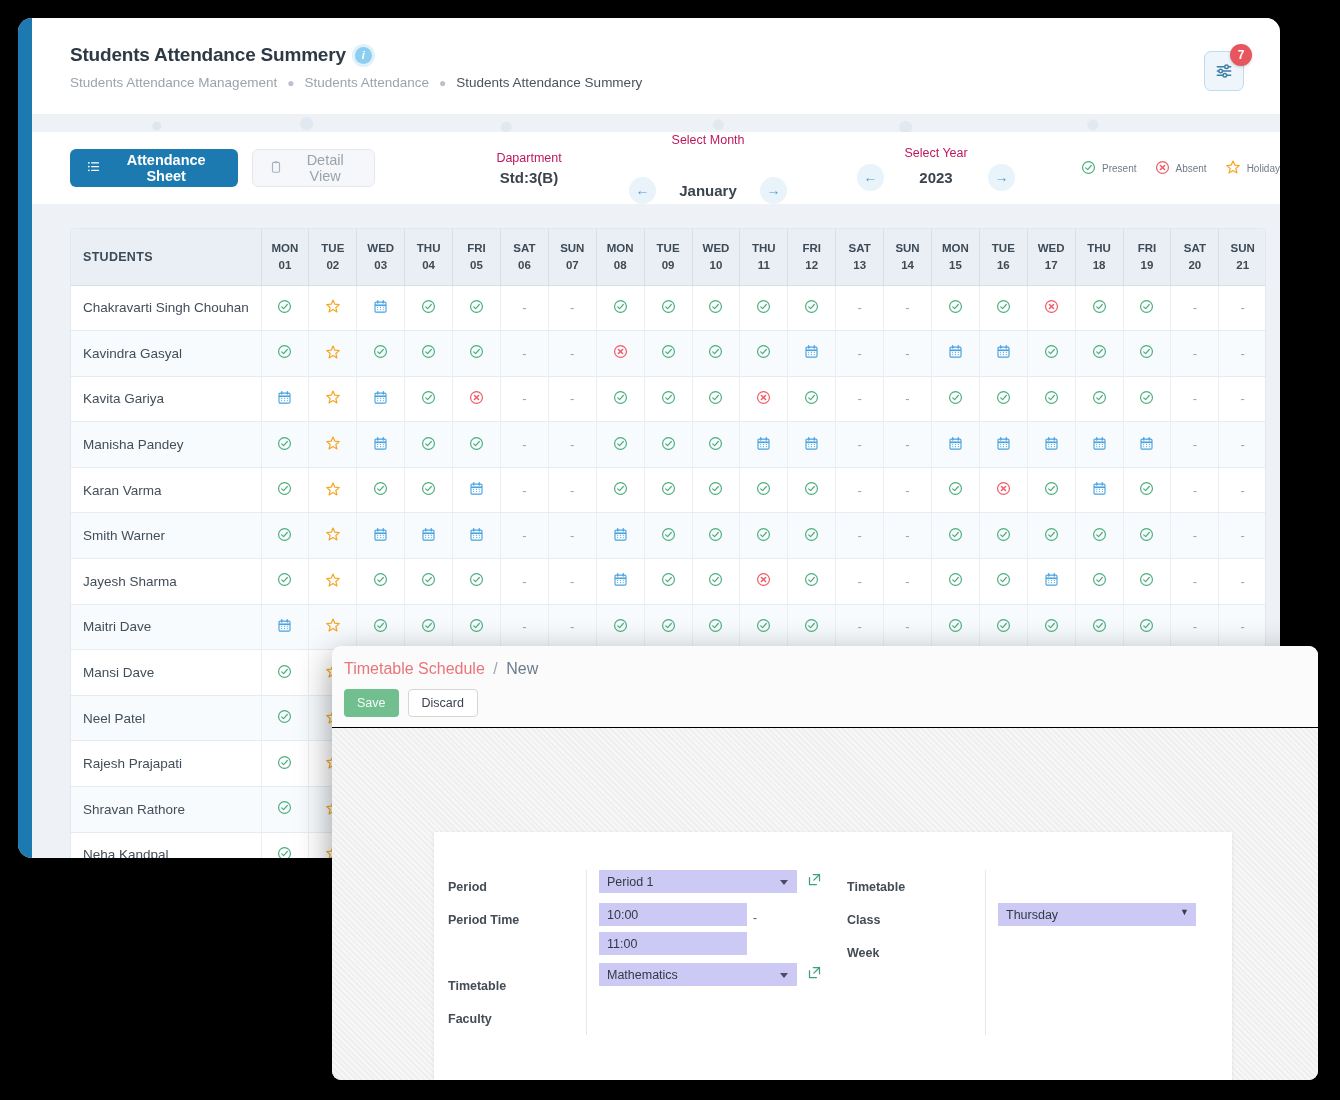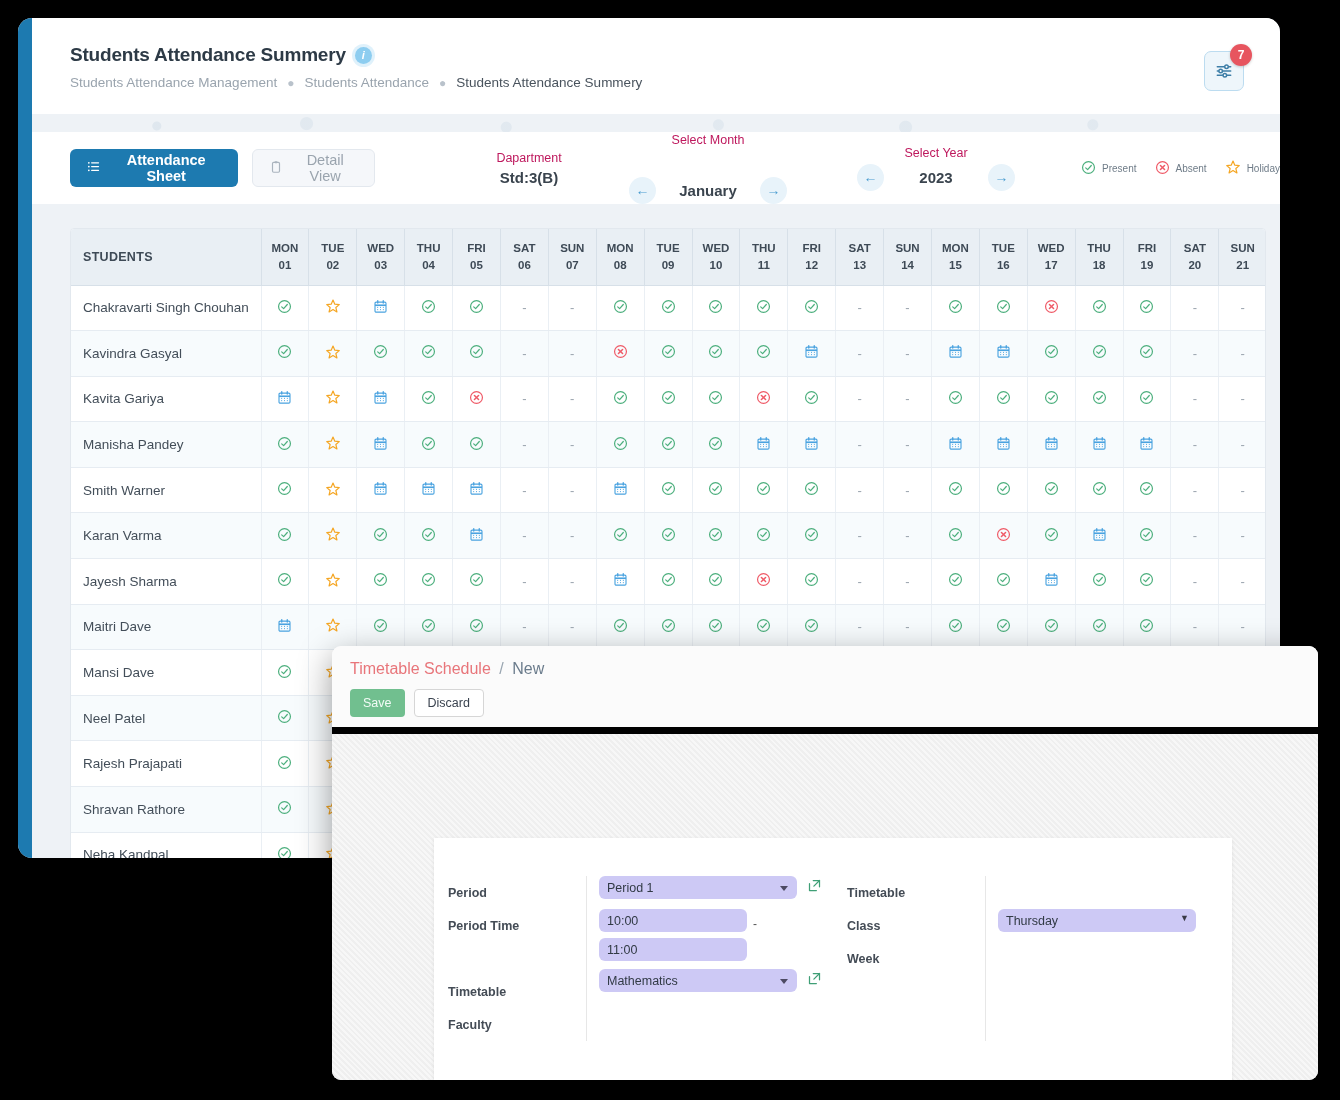--- a/index.html
+++ b/index.html
@@ -145,21 +145,21 @@
 
   
   #modal {
     position: absolute; left: 332px; top: 646px;
     width: 986px; height: 434px;
     background: #f7f7f7;
     border-radius: 9px;
     box-shadow: 0 10px 34px rgba(0,0,0,.40);
     overflow: hidden;
   }
-  #modal-head { background: #fbfbfb; padding: 14px 18px 10px 18px; border-bottom: 7px solid #000000; }
+  #modal-head { background: #fbfbfb; padding: 14px 18px 10px 12px; border-bottom: 1px solid #000000; }
   #modal-bread { font-size: 16px; color: #6b7c8c; }
   #modal-bread .mb-1 { color: #e8757a; }
   #modal-bread .mb-sep { color: #9aa6b1; margin: 0 4px; }
   #modal-actions { margin-top: 11px; display: flex; gap: 9px; }
   #btn-save {
     background: #71bf8f; color: #f3fbf6; border: none;
     font-size: 12.5px; padding: 6px 13px; border-radius: 4px; cursor: pointer;
     font-family: inherit;
   }
   #btn-discard {
@@ -186,21 +186,21 @@
   .col-labels { width: 152px; padding-left: 14px; }
   .col-fields { flex: 1; border-left: 1px solid #e7e7e7; padding-left: 12px; }
   #form-grid .form-col:first-child .col-labels { padding-left: 14px; }
   .flabel {
     font-size: 12.5px; font-weight: bold; color: #444c56;
     height: 33px; display: flex; align-items: center;
   }
   .fld {
     position: relative;
     width: 198px; height: 23px; margin-bottom: 10px;
-    background: #cdc9f5; border-radius: 6px;
+    background: #cdc9f5; border-radius: 0;
     display: flex; align-items: center; padding: 0 8px;
     font-size: 12.5px; color: #313a45;
   }
   .fld.sel::after {
     content: ""; position: absolute; right: 9px; top: 10px;
     border-left: 4px solid transparent; border-right: 4px solid transparent;
     border-top: 5px solid #4d4a63;
   }
   .fld.sel-solid::after {
     content: "\25BC"; position: absolute; right: 7px; top: 4px;
@@ -910,265 +910,265 @@
                       <line x1="6.6" y1="17" x2="8.2" y2="17"></line>
                       <line x1="11.2" y1="17" x2="12.8" y2="17"></line>
                       <line x1="15.8" y1="17" x2="17.4" y2="17"></line>
                     </g>
                   </svg>
                 </span></td>
               <td>-</td>
               <td>-</td>
             </tr>
             <tr>
-              <td class="name-cell">Smith Warner</td>
+              <td class="name-cell">Karan Varma</td>
               <td><span class="icon-c">
                   <svg width="15" height="15" viewBox="0 0 24 24" fill="none" stroke="#4caf7d" stroke-width="1.9">
                     <circle cx="12" cy="12" r="9.5"></circle>
                     <polyline points="7.5,12.5 10.6,15.5 16.5,8.8" stroke-linecap="round" stroke-linejoin="round"></polyline>
                   </svg>
                 </span></td>
               <td><span class="icon-c">
                   <svg width="16" height="16" viewBox="0 0 24 24" fill="none" stroke="#f5a623" stroke-width="1.8" stroke-linejoin="round">
                     <polygon points="12,3 14.7,9.3 21.4,9.9 16.3,14.3 17.9,20.9 12,17.4 6.1,20.9 7.7,14.3 2.6,9.9 9.3,9.3"></polygon>
                   </svg>
                 </span></td>
               <td><span class="icon-c">
-                  <svg width="15" height="15" viewBox="0 0 24 24" fill="none" stroke="#4aa3e0" stroke-width="1.8">
-                    <rect x="3.2" y="5" width="17.6" height="16" rx="2"></rect>
-                    <line x1="3.2" y1="10" x2="20.8" y2="10" stroke-width="2.6"></line>
-                    <line x1="7.6" y1="2.6" x2="7.6" y2="6.4" stroke-linecap="round" stroke-width="2.2"></line>
-                    <line x1="16.4" y1="2.6" x2="16.4" y2="6.4" stroke-linecap="round" stroke-width="2.2"></line>
-                    <g stroke-width="1.5">
-                      <line x1="6.6" y1="13.4" x2="8.2" y2="13.4"></line>
-                      <line x1="11.2" y1="13.4" x2="12.8" y2="13.4"></line>
-                      <line x1="15.8" y1="13.4" x2="17.4" y2="13.4"></line>
-                      <line x1="6.6" y1="17" x2="8.2" y2="17"></line>
-                      <line x1="11.2" y1="17" x2="12.8" y2="17"></line>
-                      <line x1="15.8" y1="17" x2="17.4" y2="17"></line>
-                    </g>
-                  </svg>
-                </span></td>
-              <td><span class="icon-c">
-                  <svg width="15" height="15" viewBox="0 0 24 24" fill="none" stroke="#4aa3e0" stroke-width="1.8">
-                    <rect x="3.2" y="5" width="17.6" height="16" rx="2"></rect>
-                    <line x1="3.2" y1="10" x2="20.8" y2="10" stroke-width="2.6"></line>
-                    <line x1="7.6" y1="2.6" x2="7.6" y2="6.4" stroke-linecap="round" stroke-width="2.2"></line>
-                    <line x1="16.4" y1="2.6" x2="16.4" y2="6.4" stroke-linecap="round" stroke-width="2.2"></line>
-                    <g stroke-width="1.5">
-                      <line x1="6.6" y1="13.4" x2="8.2" y2="13.4"></line>
-                      <line x1="11.2" y1="13.4" x2="12.8" y2="13.4"></line>
-                      <line x1="15.8" y1="13.4" x2="17.4" y2="13.4"></line>
-                      <line x1="6.6" y1="17" x2="8.2" y2="17"></line>
-                      <line x1="11.2" y1="17" x2="12.8" y2="17"></line>
-                      <line x1="15.8" y1="17" x2="17.4" y2="17"></line>
-                    </g>
-                  </svg>
-                </span></td>
-              <td><span class="icon-c">
-                  <svg width="15" height="15" viewBox="0 0 24 24" fill="none" stroke="#4aa3e0" stroke-width="1.8">
-                    <rect x="3.2" y="5" width="17.6" height="16" rx="2"></rect>
-                    <line x1="3.2" y1="10" x2="20.8" y2="10" stroke-width="2.6"></line>
-                    <line x1="7.6" y1="2.6" x2="7.6" y2="6.4" stroke-linecap="round" stroke-width="2.2"></line>
-                    <line x1="16.4" y1="2.6" x2="16.4" y2="6.4" stroke-linecap="round" stroke-width="2.2"></line>
-                    <g stroke-width="1.5">
-                      <line x1="6.6" y1="13.4" x2="8.2" y2="13.4"></line>
-                      <line x1="11.2" y1="13.4" x2="12.8" y2="13.4"></line>
-                      <line x1="15.8" y1="13.4" x2="17.4" y2="13.4"></line>
-                      <line x1="6.6" y1="17" x2="8.2" y2="17"></line>
-                      <line x1="11.2" y1="17" x2="12.8" y2="17"></line>
-                      <line x1="15.8" y1="17" x2="17.4" y2="17"></line>
-                    </g>
-                  </svg>
-                </span></td>
-              <td>-</td>
-              <td>-</td>
-              <td><span class="icon-c">
-                  <svg width="15" height="15" viewBox="0 0 24 24" fill="none" stroke="#4aa3e0" stroke-width="1.8">
-                    <rect x="3.2" y="5" width="17.6" height="16" rx="2"></rect>
-                    <line x1="3.2" y1="10" x2="20.8" y2="10" stroke-width="2.6"></line>
-                    <line x1="7.6" y1="2.6" x2="7.6" y2="6.4" stroke-linecap="round" stroke-width="2.2"></line>
-                    <line x1="16.4" y1="2.6" x2="16.4" y2="6.4" stroke-linecap="round" stroke-width="2.2"></line>
-                    <g stroke-width="1.5">
-                      <line x1="6.6" y1="13.4" x2="8.2" y2="13.4"></line>
-                      <line x1="11.2" y1="13.4" x2="12.8" y2="13.4"></line>
-                      <line x1="15.8" y1="13.4" x2="17.4" y2="13.4"></line>
-                      <line x1="6.6" y1="17" x2="8.2" y2="17"></line>
-                      <line x1="11.2" y1="17" x2="12.8" y2="17"></line>
-                      <line x1="15.8" y1="17" x2="17.4" y2="17"></line>
-                    </g>
-                  </svg>
-                </span></td>
-              <td><span class="icon-c">
-                  <svg width="15" height="15" viewBox="0 0 24 24" fill="none" stroke="#4caf7d" stroke-width="1.9">
-                    <circle cx="12" cy="12" r="9.5"></circle>
-                    <polyline points="7.5,12.5 10.6,15.5 16.5,8.8" stroke-linecap="round" stroke-linejoin="round"></polyline>
-                  </svg>
-                </span></td>
-              <td><span class="icon-c">
-                  <svg width="15" height="15" viewBox="0 0 24 24" fill="none" stroke="#4caf7d" stroke-width="1.9">
-                    <circle cx="12" cy="12" r="9.5"></circle>
-                    <polyline points="7.5,12.5 10.6,15.5 16.5,8.8" stroke-linecap="round" stroke-linejoin="round"></polyline>
-                  </svg>
-                </span></td>
-              <td><span class="icon-c">
-                  <svg width="15" height="15" viewBox="0 0 24 24" fill="none" stroke="#4caf7d" stroke-width="1.9">
-                    <circle cx="12" cy="12" r="9.5"></circle>
-                    <polyline points="7.5,12.5 10.6,15.5 16.5,8.8" stroke-linecap="round" stroke-linejoin="round"></polyline>
-                  </svg>
-                </span></td>
-              <td><span class="icon-c">
-                  <svg width="15" height="15" viewBox="0 0 24 24" fill="none" stroke="#4caf7d" stroke-width="1.9">
-                    <circle cx="12" cy="12" r="9.5"></circle>
-                    <polyline points="7.5,12.5 10.6,15.5 16.5,8.8" stroke-linecap="round" stroke-linejoin="round"></polyline>
-                  </svg>
-                </span></td>
-              <td>-</td>
-              <td>-</td>
-              <td><span class="icon-c">
-                  <svg width="15" height="15" viewBox="0 0 24 24" fill="none" stroke="#4caf7d" stroke-width="1.9">
-                    <circle cx="12" cy="12" r="9.5"></circle>
-                    <polyline points="7.5,12.5 10.6,15.5 16.5,8.8" stroke-linecap="round" stroke-linejoin="round"></polyline>
-                  </svg>
-                </span></td>
-              <td><span class="icon-c">
-                  <svg width="15" height="15" viewBox="0 0 24 24" fill="none" stroke="#4caf7d" stroke-width="1.9">
-                    <circle cx="12" cy="12" r="9.5"></circle>
-                    <polyline points="7.5,12.5 10.6,15.5 16.5,8.8" stroke-linecap="round" stroke-linejoin="round"></polyline>
-                  </svg>
-                </span></td>
-              <td><span class="icon-c">
-                  <svg width="15" height="15" viewBox="0 0 24 24" fill="none" stroke="#4caf7d" stroke-width="1.9">
-                    <circle cx="12" cy="12" r="9.5"></circle>
-                    <polyline points="7.5,12.5 10.6,15.5 16.5,8.8" stroke-linecap="round" stroke-linejoin="round"></polyline>
-                  </svg>
-                </span></td>
-              <td><span class="icon-c">
-                  <svg width="15" height="15" viewBox="0 0 24 24" fill="none" stroke="#4caf7d" stroke-width="1.9">
-                    <circle cx="12" cy="12" r="9.5"></circle>
-                    <polyline points="7.5,12.5 10.6,15.5 16.5,8.8" stroke-linecap="round" stroke-linejoin="round"></polyline>
+                  <svg width="15" height="15" viewBox="0 0 24 24" fill="none" stroke="#4caf7d" stroke-width="1.9">
+                    <circle cx="12" cy="12" r="9.5"></circle>
+                    <polyline points="7.5,12.5 10.6,15.5 16.5,8.8" stroke-linecap="round" stroke-linejoin="round"></polyline>
+                  </svg>
+                </span></td>
+              <td><span class="icon-c">
+                  <svg width="15" height="15" viewBox="0 0 24 24" fill="none" stroke="#4caf7d" stroke-width="1.9">
+                    <circle cx="12" cy="12" r="9.5"></circle>
+                    <polyline points="7.5,12.5 10.6,15.5 16.5,8.8" stroke-linecap="round" stroke-linejoin="round"></polyline>
+                  </svg>
+                </span></td>
+              <td><span class="icon-c">
+                  <svg width="15" height="15" viewBox="0 0 24 24" fill="none" stroke="#4aa3e0" stroke-width="1.8">
+                    <rect x="3.2" y="5" width="17.6" height="16" rx="2"></rect>
+                    <line x1="3.2" y1="10" x2="20.8" y2="10" stroke-width="2.6"></line>
+                    <line x1="7.6" y1="2.6" x2="7.6" y2="6.4" stroke-linecap="round" stroke-width="2.2"></line>
+                    <line x1="16.4" y1="2.6" x2="16.4" y2="6.4" stroke-linecap="round" stroke-width="2.2"></line>
+                    <g stroke-width="1.5">
+                      <line x1="6.6" y1="13.4" x2="8.2" y2="13.4"></line>
+                      <line x1="11.2" y1="13.4" x2="12.8" y2="13.4"></line>
+                      <line x1="15.8" y1="13.4" x2="17.4" y2="13.4"></line>
+                      <line x1="6.6" y1="17" x2="8.2" y2="17"></line>
+                      <line x1="11.2" y1="17" x2="12.8" y2="17"></line>
+                      <line x1="15.8" y1="17" x2="17.4" y2="17"></line>
+                    </g>
+                  </svg>
+                </span></td>
+              <td>-</td>
+              <td>-</td>
+              <td><span class="icon-c">
+                  <svg width="15" height="15" viewBox="0 0 24 24" fill="none" stroke="#4caf7d" stroke-width="1.9">
+                    <circle cx="12" cy="12" r="9.5"></circle>
+                    <polyline points="7.5,12.5 10.6,15.5 16.5,8.8" stroke-linecap="round" stroke-linejoin="round"></polyline>
+                  </svg>
+                </span></td>
+              <td><span class="icon-c">
+                  <svg width="15" height="15" viewBox="0 0 24 24" fill="none" stroke="#4caf7d" stroke-width="1.9">
+                    <circle cx="12" cy="12" r="9.5"></circle>
+                    <polyline points="7.5,12.5 10.6,15.5 16.5,8.8" stroke-linecap="round" stroke-linejoin="round"></polyline>
+                  </svg>
+                </span></td>
+              <td><span class="icon-c">
+                  <svg width="15" height="15" viewBox="0 0 24 24" fill="none" stroke="#4caf7d" stroke-width="1.9">
+                    <circle cx="12" cy="12" r="9.5"></circle>
+                    <polyline points="7.5,12.5 10.6,15.5 16.5,8.8" stroke-linecap="round" stroke-linejoin="round"></polyline>
+                  </svg>
+                </span></td>
+              <td><span class="icon-c">
+                  <svg width="15" height="15" viewBox="0 0 24 24" fill="none" stroke="#4caf7d" stroke-width="1.9">
+                    <circle cx="12" cy="12" r="9.5"></circle>
+                    <polyline points="7.5,12.5 10.6,15.5 16.5,8.8" stroke-linecap="round" stroke-linejoin="round"></polyline>
+                  </svg>
+                </span></td>
+              <td><span class="icon-c">
+                  <svg width="15" height="15" viewBox="0 0 24 24" fill="none" stroke="#4caf7d" stroke-width="1.9">
+                    <circle cx="12" cy="12" r="9.5"></circle>
+                    <polyline points="7.5,12.5 10.6,15.5 16.5,8.8" stroke-linecap="round" stroke-linejoin="round"></polyline>
+                  </svg>
+                </span></td>
+              <td>-</td>
+              <td>-</td>
+              <td><span class="icon-c">
+                  <svg width="15" height="15" viewBox="0 0 24 24" fill="none" stroke="#4caf7d" stroke-width="1.9">
+                    <circle cx="12" cy="12" r="9.5"></circle>
+                    <polyline points="7.5,12.5 10.6,15.5 16.5,8.8" stroke-linecap="round" stroke-linejoin="round"></polyline>
+                  </svg>
+                </span></td>
+              <td><span class="icon-c">
+                  <svg width="15" height="15" viewBox="0 0 24 24" fill="none" stroke="#ef5a67" stroke-width="1.9">
+                    <circle cx="12" cy="12" r="9.5"></circle>
+                    <line x1="8.7" y1="8.7" x2="15.3" y2="15.3" stroke-linecap="round" stroke-width="2.4"></line>
+                    <line x1="15.3" y1="8.7" x2="8.7" y2="15.3" stroke-linecap="round" stroke-width="2.4"></line>
+                  </svg>
+                </span></td>
+              <td><span class="icon-c">
+                  <svg width="15" height="15" viewBox="0 0 24 24" fill="none" stroke="#4caf7d" stroke-width="1.9">
+                    <circle cx="12" cy="12" r="9.5"></circle>
+                    <polyline points="7.5,12.5 10.6,15.5 16.5,8.8" stroke-linecap="round" stroke-linejoin="round"></polyline>
+                  </svg>
+                </span></td>
+              <td><span class="icon-c">
+                  <svg width="15" height="15" viewBox="0 0 24 24" fill="none" stroke="#4aa3e0" stroke-width="1.8">
+                    <rect x="3.2" y="5" width="17.6" height="16" rx="2"></rect>
+                    <line x1="3.2" y1="10" x2="20.8" y2="10" stroke-width="2.6"></line>
+                    <line x1="7.6" y1="2.6" x2="7.6" y2="6.4" stroke-linecap="round" stroke-width="2.2"></line>
+                    <line x1="16.4" y1="2.6" x2="16.4" y2="6.4" stroke-linecap="round" stroke-width="2.2"></line>
+                    <g stroke-width="1.5">
+                      <line x1="6.6" y1="13.4" x2="8.2" y2="13.4"></line>
+                      <line x1="11.2" y1="13.4" x2="12.8" y2="13.4"></line>
+                      <line x1="15.8" y1="13.4" x2="17.4" y2="13.4"></line>
+                      <line x1="6.6" y1="17" x2="8.2" y2="17"></line>
+                      <line x1="11.2" y1="17" x2="12.8" y2="17"></line>
+                      <line x1="15.8" y1="17" x2="17.4" y2="17"></line>
+                    </g>
                   </svg>
                 </span></td>
               <td><span class="icon-c">
                   <svg width="15" height="15" viewBox="0 0 24 24" fill="none" stroke="#4caf7d" stroke-width="1.9">
                     <circle cx="12" cy="12" r="9.5"></circle>
                     <polyline points="7.5,12.5 10.6,15.5 16.5,8.8" stroke-linecap="round" stroke-linejoin="round"></polyline>
                   </svg>
                 </span></td>
               <td>-</td>
               <td>-</td>
             </tr>
             <tr>
-              <td class="name-cell">Karan Varma</td>
+              <td class="name-cell">Smith Warner</td>
               <td><span class="icon-c">
                   <svg width="15" height="15" viewBox="0 0 24 24" fill="none" stroke="#4caf7d" stroke-width="1.9">
                     <circle cx="12" cy="12" r="9.5"></circle>
                     <polyline points="7.5,12.5 10.6,15.5 16.5,8.8" stroke-linecap="round" stroke-linejoin="round"></polyline>
                   </svg>
                 </span></td>
               <td><span class="icon-c">
                   <svg width="16" height="16" viewBox="0 0 24 24" fill="none" stroke="#f5a623" stroke-width="1.8" stroke-linejoin="round">
                     <polygon points="12,3 14.7,9.3 21.4,9.9 16.3,14.3 17.9,20.9 12,17.4 6.1,20.9 7.7,14.3 2.6,9.9 9.3,9.3"></polygon>
                   </svg>
                 </span></td>
               <td><span class="icon-c">
-                  <svg width="15" height="15" viewBox="0 0 24 24" fill="none" stroke="#4caf7d" stroke-width="1.9">
-                    <circle cx="12" cy="12" r="9.5"></circle>
-                    <polyline points="7.5,12.5 10.6,15.5 16.5,8.8" stroke-linecap="round" stroke-linejoin="round"></polyline>
-                  </svg>
-                </span></td>
-              <td><span class="icon-c">
-                  <svg width="15" height="15" viewBox="0 0 24 24" fill="none" stroke="#4caf7d" stroke-width="1.9">
-                    <circle cx="12" cy="12" r="9.5"></circle>
-                    <polyline points="7.5,12.5 10.6,15.5 16.5,8.8" stroke-linecap="round" stroke-linejoin="round"></polyline>
-                  </svg>
-                </span></td>
-              <td><span class="icon-c">
-                  <svg width="15" height="15" viewBox="0 0 24 24" fill="none" stroke="#4aa3e0" stroke-width="1.8">
-                    <rect x="3.2" y="5" width="17.6" height="16" rx="2"></rect>
-                    <line x1="3.2" y1="10" x2="20.8" y2="10" stroke-width="2.6"></line>
-                    <line x1="7.6" y1="2.6" x2="7.6" y2="6.4" stroke-linecap="round" stroke-width="2.2"></line>
-                    <line x1="16.4" y1="2.6" x2="16.4" y2="6.4" stroke-linecap="round" stroke-width="2.2"></line>
-                    <g stroke-width="1.5">
-                      <line x1="6.6" y1="13.4" x2="8.2" y2="13.4"></line>
-                      <line x1="11.2" y1="13.4" x2="12.8" y2="13.4"></line>
-                      <line x1="15.8" y1="13.4" x2="17.4" y2="13.4"></line>
-                      <line x1="6.6" y1="17" x2="8.2" y2="17"></line>
-                      <line x1="11.2" y1="17" x2="12.8" y2="17"></line>
-                      <line x1="15.8" y1="17" x2="17.4" y2="17"></line>
-                    </g>
-                  </svg>
-                </span></td>
-              <td>-</td>
-              <td>-</td>
-              <td><span class="icon-c">
-                  <svg width="15" height="15" viewBox="0 0 24 24" fill="none" stroke="#4caf7d" stroke-width="1.9">
-                    <circle cx="12" cy="12" r="9.5"></circle>
-                    <polyline points="7.5,12.5 10.6,15.5 16.5,8.8" stroke-linecap="round" stroke-linejoin="round"></polyline>
-                  </svg>
-                </span></td>
-              <td><span class="icon-c">
-                  <svg width="15" height="15" viewBox="0 0 24 24" fill="none" stroke="#4caf7d" stroke-width="1.9">
-                    <circle cx="12" cy="12" r="9.5"></circle>
-                    <polyline points="7.5,12.5 10.6,15.5 16.5,8.8" stroke-linecap="round" stroke-linejoin="round"></polyline>
-                  </svg>
-                </span></td>
-              <td><span class="icon-c">
-                  <svg width="15" height="15" viewBox="0 0 24 24" fill="none" stroke="#4caf7d" stroke-width="1.9">
-                    <circle cx="12" cy="12" r="9.5"></circle>
-                    <polyline points="7.5,12.5 10.6,15.5 16.5,8.8" stroke-linecap="round" stroke-linejoin="round"></polyline>
-                  </svg>
-                </span></td>
-              <td><span class="icon-c">
-                  <svg width="15" height="15" viewBox="0 0 24 24" fill="none" stroke="#4caf7d" stroke-width="1.9">
-                    <circle cx="12" cy="12" r="9.5"></circle>
-                    <polyline points="7.5,12.5 10.6,15.5 16.5,8.8" stroke-linecap="round" stroke-linejoin="round"></polyline>
-                  </svg>
-                </span></td>
-              <td><span class="icon-c">
-                  <svg width="15" height="15" viewBox="0 0 24 24" fill="none" stroke="#4caf7d" stroke-width="1.9">
-                    <circle cx="12" cy="12" r="9.5"></circle>
-                    <polyline points="7.5,12.5 10.6,15.5 16.5,8.8" stroke-linecap="round" stroke-linejoin="round"></polyline>
-                  </svg>
-                </span></td>
-              <td>-</td>
-              <td>-</td>
-              <td><span class="icon-c">
-                  <svg width="15" height="15" viewBox="0 0 24 24" fill="none" stroke="#4caf7d" stroke-width="1.9">
-                    <circle cx="12" cy="12" r="9.5"></circle>
-                    <polyline points="7.5,12.5 10.6,15.5 16.5,8.8" stroke-linecap="round" stroke-linejoin="round"></polyline>
-                  </svg>
-                </span></td>
-              <td><span class="icon-c">
-                  <svg width="15" height="15" viewBox="0 0 24 24" fill="none" stroke="#ef5a67" stroke-width="1.9">
-                    <circle cx="12" cy="12" r="9.5"></circle>
-                    <line x1="8.7" y1="8.7" x2="15.3" y2="15.3" stroke-linecap="round" stroke-width="2.4"></line>
-                    <line x1="15.3" y1="8.7" x2="8.7" y2="15.3" stroke-linecap="round" stroke-width="2.4"></line>
-                  </svg>
-                </span></td>
-              <td><span class="icon-c">
-                  <svg width="15" height="15" viewBox="0 0 24 24" fill="none" stroke="#4caf7d" stroke-width="1.9">
-                    <circle cx="12" cy="12" r="9.5"></circle>
-                    <polyline points="7.5,12.5 10.6,15.5 16.5,8.8" stroke-linecap="round" stroke-linejoin="round"></polyline>
-                  </svg>
-                </span></td>
-              <td><span class="icon-c">
-                  <svg width="15" height="15" viewBox="0 0 24 24" fill="none" stroke="#4aa3e0" stroke-width="1.8">
-                    <rect x="3.2" y="5" width="17.6" height="16" rx="2"></rect>
-                    <line x1="3.2" y1="10" x2="20.8" y2="10" stroke-width="2.6"></line>
-                    <line x1="7.6" y1="2.6" x2="7.6" y2="6.4" stroke-linecap="round" stroke-width="2.2"></line>
-                    <line x1="16.4" y1="2.6" x2="16.4" y2="6.4" stroke-linecap="round" stroke-width="2.2"></line>
-                    <g stroke-width="1.5">
-                      <line x1="6.6" y1="13.4" x2="8.2" y2="13.4"></line>
-                      <line x1="11.2" y1="13.4" x2="12.8" y2="13.4"></line>
-                      <line x1="15.8" y1="13.4" x2="17.4" y2="13.4"></line>
-                      <line x1="6.6" y1="17" x2="8.2" y2="17"></line>
-                      <line x1="11.2" y1="17" x2="12.8" y2="17"></line>
-                      <line x1="15.8" y1="17" x2="17.4" y2="17"></line>
-                    </g>
+                  <svg width="15" height="15" viewBox="0 0 24 24" fill="none" stroke="#4aa3e0" stroke-width="1.8">
+                    <rect x="3.2" y="5" width="17.6" height="16" rx="2"></rect>
+                    <line x1="3.2" y1="10" x2="20.8" y2="10" stroke-width="2.6"></line>
+                    <line x1="7.6" y1="2.6" x2="7.6" y2="6.4" stroke-linecap="round" stroke-width="2.2"></line>
+                    <line x1="16.4" y1="2.6" x2="16.4" y2="6.4" stroke-linecap="round" stroke-width="2.2"></line>
+                    <g stroke-width="1.5">
+                      <line x1="6.6" y1="13.4" x2="8.2" y2="13.4"></line>
+                      <line x1="11.2" y1="13.4" x2="12.8" y2="13.4"></line>
+                      <line x1="15.8" y1="13.4" x2="17.4" y2="13.4"></line>
+                      <line x1="6.6" y1="17" x2="8.2" y2="17"></line>
+                      <line x1="11.2" y1="17" x2="12.8" y2="17"></line>
+                      <line x1="15.8" y1="17" x2="17.4" y2="17"></line>
+                    </g>
+                  </svg>
+                </span></td>
+              <td><span class="icon-c">
+                  <svg width="15" height="15" viewBox="0 0 24 24" fill="none" stroke="#4aa3e0" stroke-width="1.8">
+                    <rect x="3.2" y="5" width="17.6" height="16" rx="2"></rect>
+                    <line x1="3.2" y1="10" x2="20.8" y2="10" stroke-width="2.6"></line>
+                    <line x1="7.6" y1="2.6" x2="7.6" y2="6.4" stroke-linecap="round" stroke-width="2.2"></line>
+                    <line x1="16.4" y1="2.6" x2="16.4" y2="6.4" stroke-linecap="round" stroke-width="2.2"></line>
+                    <g stroke-width="1.5">
+                      <line x1="6.6" y1="13.4" x2="8.2" y2="13.4"></line>
+                      <line x1="11.2" y1="13.4" x2="12.8" y2="13.4"></line>
+                      <line x1="15.8" y1="13.4" x2="17.4" y2="13.4"></line>
+                      <line x1="6.6" y1="17" x2="8.2" y2="17"></line>
+                      <line x1="11.2" y1="17" x2="12.8" y2="17"></line>
+                      <line x1="15.8" y1="17" x2="17.4" y2="17"></line>
+                    </g>
+                  </svg>
+                </span></td>
+              <td><span class="icon-c">
+                  <svg width="15" height="15" viewBox="0 0 24 24" fill="none" stroke="#4aa3e0" stroke-width="1.8">
+                    <rect x="3.2" y="5" width="17.6" height="16" rx="2"></rect>
+                    <line x1="3.2" y1="10" x2="20.8" y2="10" stroke-width="2.6"></line>
+                    <line x1="7.6" y1="2.6" x2="7.6" y2="6.4" stroke-linecap="round" stroke-width="2.2"></line>
+                    <line x1="16.4" y1="2.6" x2="16.4" y2="6.4" stroke-linecap="round" stroke-width="2.2"></line>
+                    <g stroke-width="1.5">
+                      <line x1="6.6" y1="13.4" x2="8.2" y2="13.4"></line>
+                      <line x1="11.2" y1="13.4" x2="12.8" y2="13.4"></line>
+                      <line x1="15.8" y1="13.4" x2="17.4" y2="13.4"></line>
+                      <line x1="6.6" y1="17" x2="8.2" y2="17"></line>
+                      <line x1="11.2" y1="17" x2="12.8" y2="17"></line>
+                      <line x1="15.8" y1="17" x2="17.4" y2="17"></line>
+                    </g>
+                  </svg>
+                </span></td>
+              <td>-</td>
+              <td>-</td>
+              <td><span class="icon-c">
+                  <svg width="15" height="15" viewBox="0 0 24 24" fill="none" stroke="#4aa3e0" stroke-width="1.8">
+                    <rect x="3.2" y="5" width="17.6" height="16" rx="2"></rect>
+                    <line x1="3.2" y1="10" x2="20.8" y2="10" stroke-width="2.6"></line>
+                    <line x1="7.6" y1="2.6" x2="7.6" y2="6.4" stroke-linecap="round" stroke-width="2.2"></line>
+                    <line x1="16.4" y1="2.6" x2="16.4" y2="6.4" stroke-linecap="round" stroke-width="2.2"></line>
+                    <g stroke-width="1.5">
+                      <line x1="6.6" y1="13.4" x2="8.2" y2="13.4"></line>
+                      <line x1="11.2" y1="13.4" x2="12.8" y2="13.4"></line>
+                      <line x1="15.8" y1="13.4" x2="17.4" y2="13.4"></line>
+                      <line x1="6.6" y1="17" x2="8.2" y2="17"></line>
+                      <line x1="11.2" y1="17" x2="12.8" y2="17"></line>
+                      <line x1="15.8" y1="17" x2="17.4" y2="17"></line>
+                    </g>
+                  </svg>
+                </span></td>
+              <td><span class="icon-c">
+                  <svg width="15" height="15" viewBox="0 0 24 24" fill="none" stroke="#4caf7d" stroke-width="1.9">
+                    <circle cx="12" cy="12" r="9.5"></circle>
+                    <polyline points="7.5,12.5 10.6,15.5 16.5,8.8" stroke-linecap="round" stroke-linejoin="round"></polyline>
+                  </svg>
+                </span></td>
+              <td><span class="icon-c">
+                  <svg width="15" height="15" viewBox="0 0 24 24" fill="none" stroke="#4caf7d" stroke-width="1.9">
+                    <circle cx="12" cy="12" r="9.5"></circle>
+                    <polyline points="7.5,12.5 10.6,15.5 16.5,8.8" stroke-linecap="round" stroke-linejoin="round"></polyline>
+                  </svg>
+                </span></td>
+              <td><span class="icon-c">
+                  <svg width="15" height="15" viewBox="0 0 24 24" fill="none" stroke="#4caf7d" stroke-width="1.9">
+                    <circle cx="12" cy="12" r="9.5"></circle>
+                    <polyline points="7.5,12.5 10.6,15.5 16.5,8.8" stroke-linecap="round" stroke-linejoin="round"></polyline>
+                  </svg>
+                </span></td>
+              <td><span class="icon-c">
+                  <svg width="15" height="15" viewBox="0 0 24 24" fill="none" stroke="#4caf7d" stroke-width="1.9">
+                    <circle cx="12" cy="12" r="9.5"></circle>
+                    <polyline points="7.5,12.5 10.6,15.5 16.5,8.8" stroke-linecap="round" stroke-linejoin="round"></polyline>
+                  </svg>
+                </span></td>
+              <td>-</td>
+              <td>-</td>
+              <td><span class="icon-c">
+                  <svg width="15" height="15" viewBox="0 0 24 24" fill="none" stroke="#4caf7d" stroke-width="1.9">
+                    <circle cx="12" cy="12" r="9.5"></circle>
+                    <polyline points="7.5,12.5 10.6,15.5 16.5,8.8" stroke-linecap="round" stroke-linejoin="round"></polyline>
+                  </svg>
+                </span></td>
+              <td><span class="icon-c">
+                  <svg width="15" height="15" viewBox="0 0 24 24" fill="none" stroke="#4caf7d" stroke-width="1.9">
+                    <circle cx="12" cy="12" r="9.5"></circle>
+                    <polyline points="7.5,12.5 10.6,15.5 16.5,8.8" stroke-linecap="round" stroke-linejoin="round"></polyline>
+                  </svg>
+                </span></td>
+              <td><span class="icon-c">
+                  <svg width="15" height="15" viewBox="0 0 24 24" fill="none" stroke="#4caf7d" stroke-width="1.9">
+                    <circle cx="12" cy="12" r="9.5"></circle>
+                    <polyline points="7.5,12.5 10.6,15.5 16.5,8.8" stroke-linecap="round" stroke-linejoin="round"></polyline>
+                  </svg>
+                </span></td>
+              <td><span class="icon-c">
+                  <svg width="15" height="15" viewBox="0 0 24 24" fill="none" stroke="#4caf7d" stroke-width="1.9">
+                    <circle cx="12" cy="12" r="9.5"></circle>
+                    <polyline points="7.5,12.5 10.6,15.5 16.5,8.8" stroke-linecap="round" stroke-linejoin="round"></polyline>
                   </svg>
                 </span></td>
               <td><span class="icon-c">
                   <svg width="15" height="15" viewBox="0 0 24 24" fill="none" stroke="#4caf7d" stroke-width="1.9">
                     <circle cx="12" cy="12" r="9.5"></circle>
                     <polyline points="7.5,12.5 10.6,15.5 16.5,8.8" stroke-linecap="round" stroke-linejoin="round"></polyline>
                   </svg>
                 </span></td>
               <td>-</td>
               <td>-</td>

